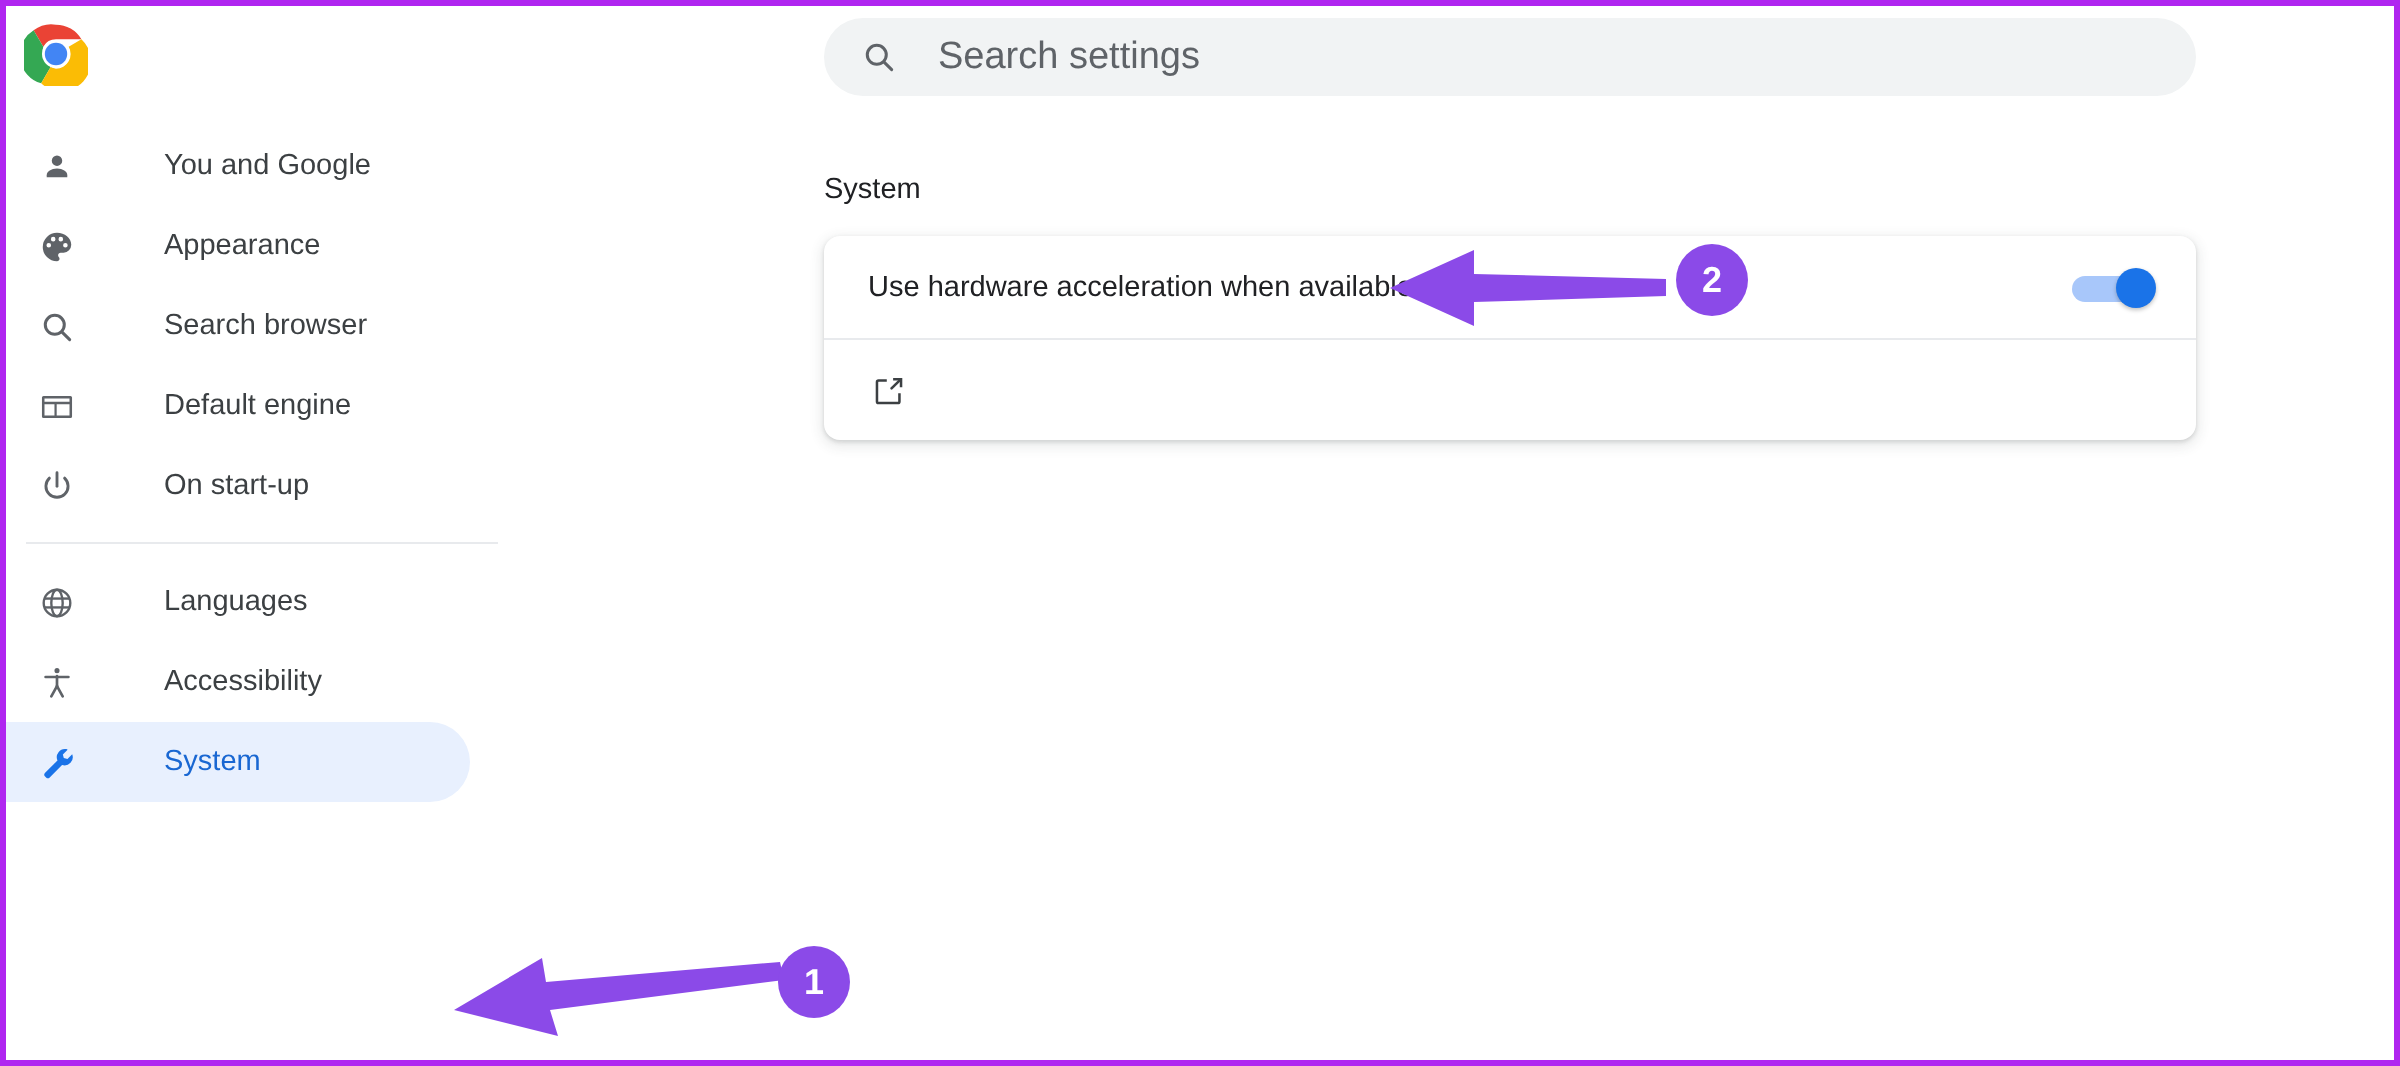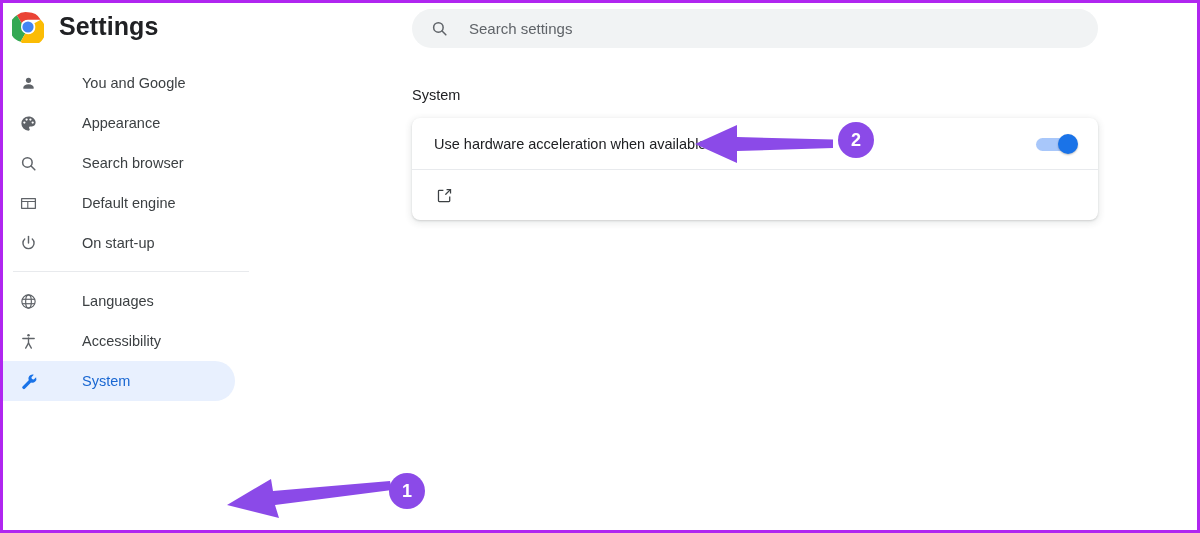--- a/index.html
+++ b/index.html
@@ -116,21 +116,21 @@
     width: 20px;
     height: 20px;
     color: #5f6368;
     flex: 0 0 20px;
     display: flex;
     align-items: center;
     justify-content: center;
   }
   .searchbar .search-text {
     margin-left: 20px;
-    font-size: 15px;
+    font-size: 19px;
     color: #5f6368;
   }
 
   .section-heading {
     position: absolute;
     left: 409px;
     top: 84px;
     font-size: 14.5px;
     color: #202124;
   }
@@ -229,21 +229,20 @@
     <div class="chrome-logo">
       <svg viewBox="0 0 48 48" width="32" height="32">
         <circle cx="24" cy="24" r="22" fill="#ffffff"></circle>
         <path d="M24 2a22 22 0 0 1 19.05 11H24a11 11 0 0 0-9.52 5.5L7.2 6.2A21.94 21.94 0 0 1 24 2z" fill="#ea4335"></path>
         <path d="M7.2 6.2l7.28 12.3A11 11 0 0 0 14.5 24a11 11 0 0 0 5.6 9.56L12.9 46A22 22 0 0 1 7.2 6.2z" fill="#34a853"></path>
         <path d="M43.05 13A22 22 0 0 1 12.9 46l7.2-12.44A11 11 0 0 0 24 35a11 11 0 0 0 9.5-16.5z" fill="#fbbc05"></path>
         <circle cx="24" cy="24" r="10.5" fill="#ffffff"></circle>
         <circle cx="24" cy="24" r="8.4" fill="#4285f4"></circle>
       </svg>
     </div>
-    <div class="settings-title">Settings</div>
   </div>
 
   <div class="sidebar">
 
     <div class="nav-item">
       <span class="nav-icon">
         <svg viewBox="0 0 24 24" width="19" height="19" fill="currentColor">
           <circle cx="12" cy="8" r="3.3"></circle>
           <path d="M12 13c-3.6 0-6.5 1.9-6.5 4.2V18.5h13v-1.3C18.5 14.9 15.6 13 12 13z"></path>
         </svg>

